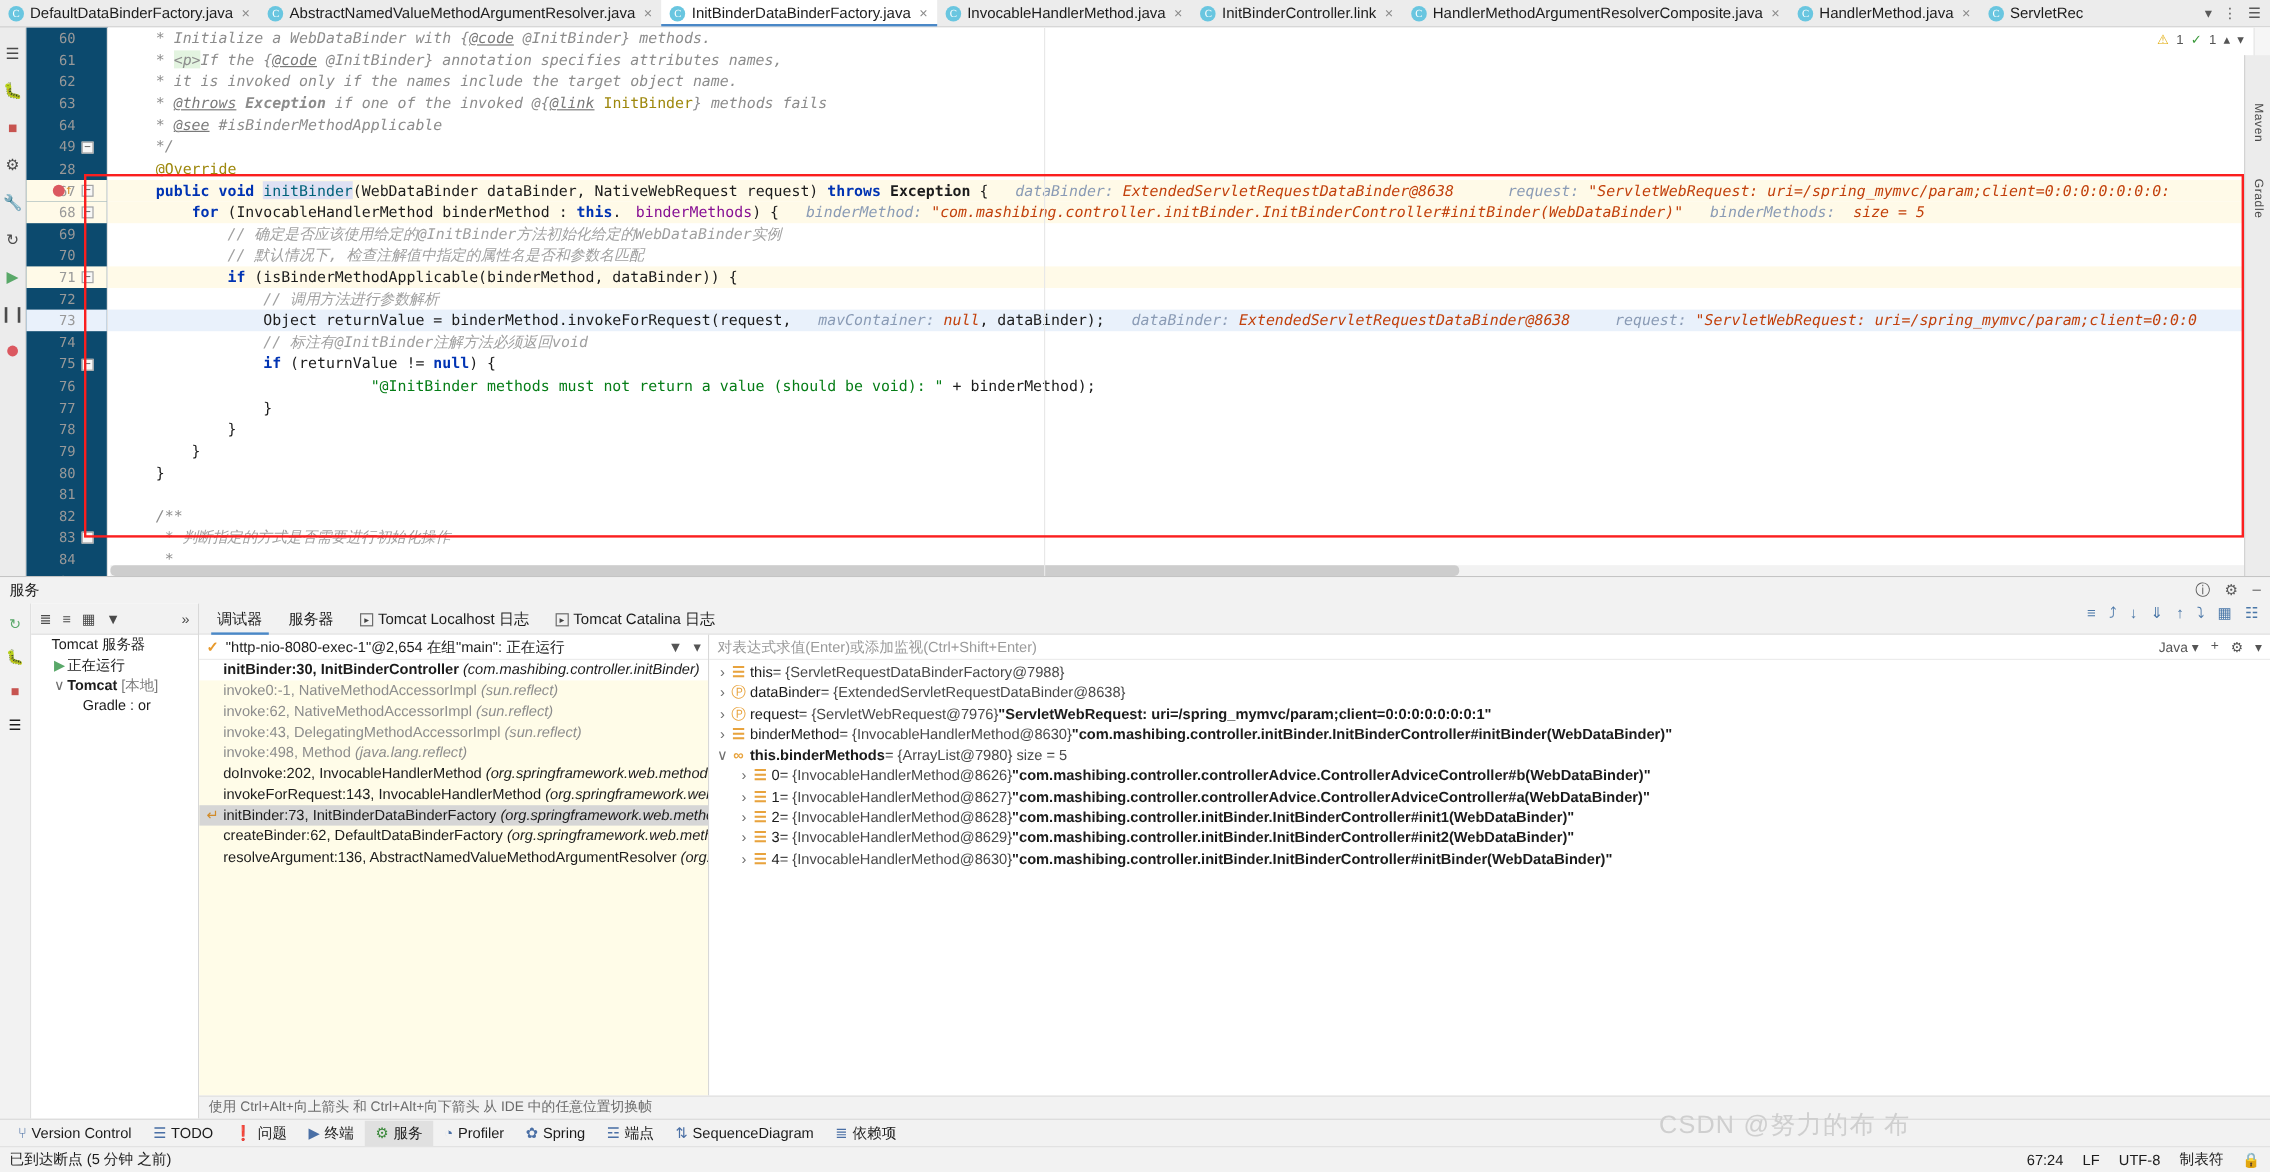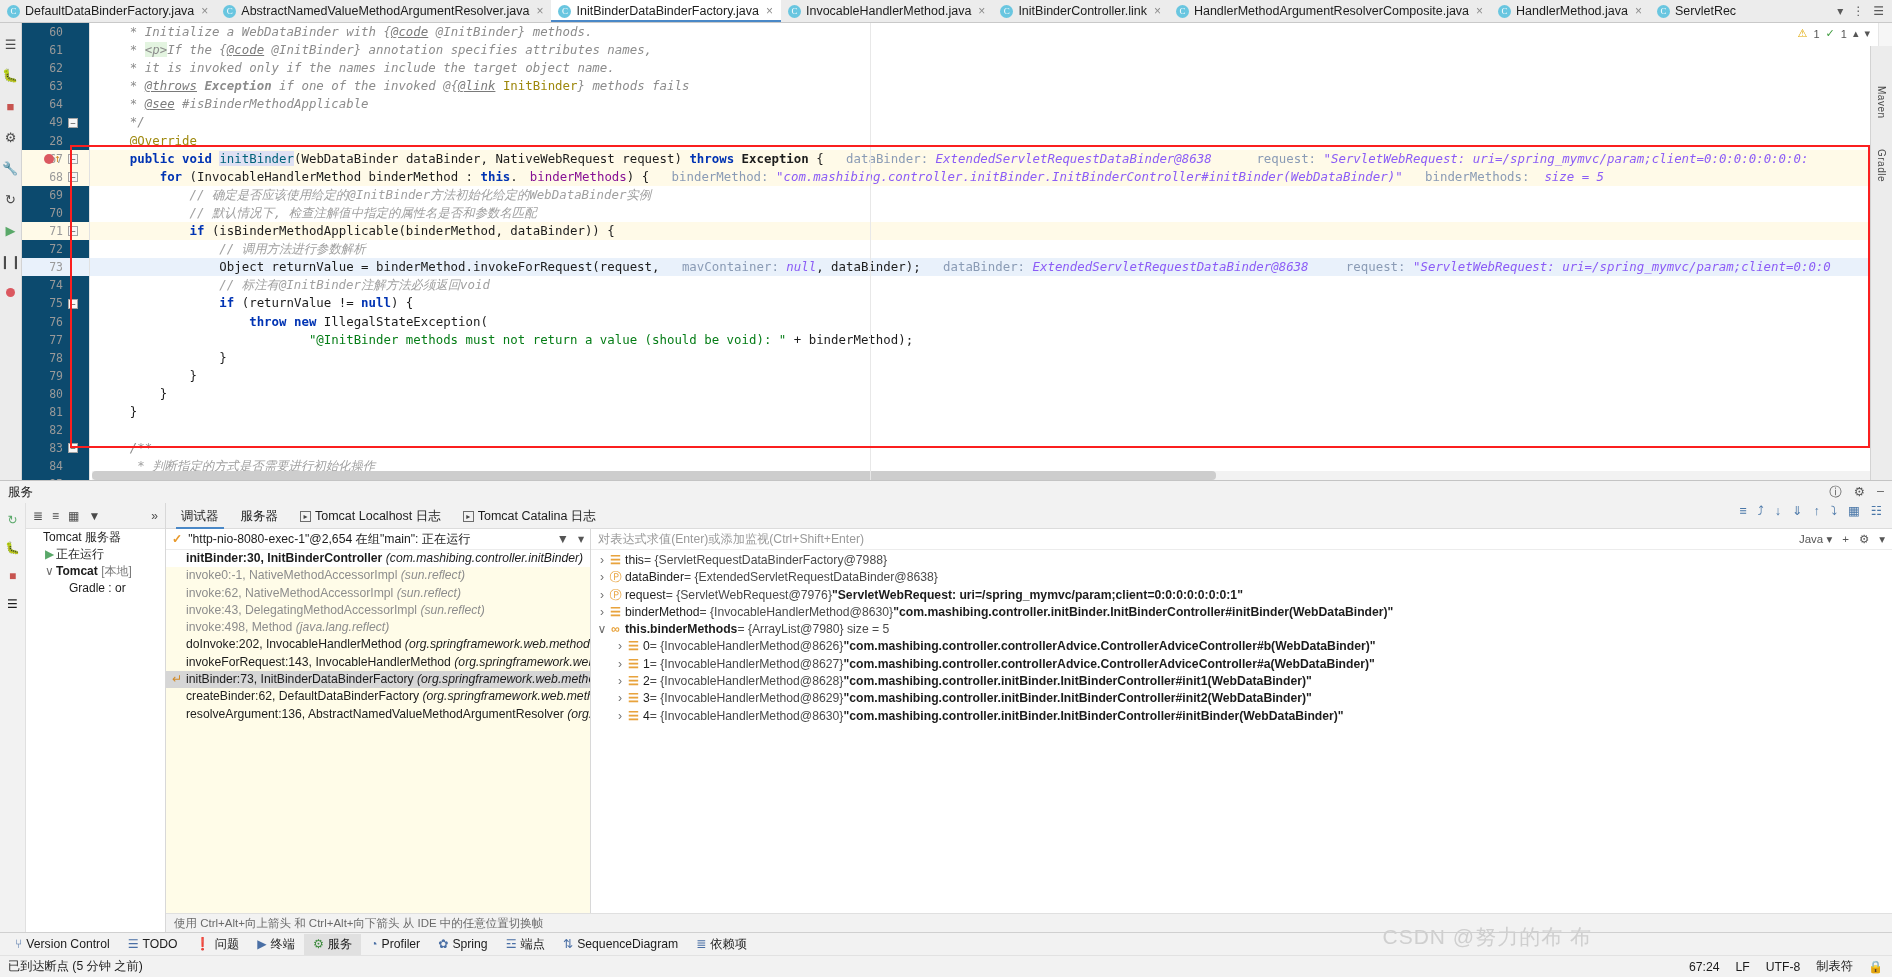--- a/index.html
+++ b/index.html
@@ -68,22 +68,22 @@
   .cmt  { color: #8c8c8c; font-style: italic; }
   .cmtc { color: #a0a0a0; font-style: italic; }
   .str  { color: #067d17; }
   .fld  { color: #871094; margin-left: 12px; }
   .mth  { color: #00627a; }
   .anno { color: #9e880d; }
   .tagh { background: #e3f4e0; }
   .lnk  { color: #7a7a7a; text-decoration: underline; font-style: italic; }
   .bold { font-weight: bold; }
   .hint { color: #9a9a9a; font-style: italic; }
-  .hintp{ color: #8a9bb5; }
-  .hintv{ color: #8b5cf6; font-style: italic; }
+  .hintp{ color: #8a9bb5; font-style: italic; }
+  .hintv{ color: #c2410c; font-style: italic; }
   .mname{ background: #dfe1f3; }
 
   .redbox {
     position: absolute; border: 2.5px solid #fb1f1f; pointer-events: none; z-index: 20;
   }
 
   
   .editor-rail {
     position: absolute; top: 0; right: 0; width: 14px; height: 100%;
     background: #f6f6f6; border-left: 1px solid #e6e6e6; z-index: 5;
@@ -322,21 +322,20 @@
           <div class="codeline">    <span class="anno">@Override</span></div>
           <div class="codeline hl-exec">    <span class="kw">public</span> <span class="kw">void</span> <span class="mname mth">initBinder</span>(WebDataBinder dataBinder, NativeWebRequest request) <span class="kw">throws</span> <span class="bold">Exception</span> {<span class="hint">   </span><span class="hintp">dataBinder:</span><span class="hintv"> ExtendedServletRequestDataBinder@8638</span><span class="hint">      </span><span class="hintp">request:</span><span class="hintv"> "ServletWebRequest: uri=/spring_mymvc/param;client=0:0:0:0:0:0:0:</span></div>
           <div class="codeline hl-exec">        <span class="kw">for</span> (InvocableHandlerMethod binderMethod : <span class="kw">this</span>.<span class="fld">binderMethods</span>) {<span class="hint">   </span><span class="hintp">binderMethod:</span><span class="hintv"> "com.mashibing.controller.initBinder.InitBinderController#initBinder(WebDataBinder)"</span><span class="hint">   </span><span class="hintp">binderMethods:</span><span class="hintv">  size = 5</span></div>
           <div class="codeline">            <span class="cmtc">// 确定是否应该使用给定的@InitBinder方法初始化给定的WebDataBinder实例</span></div>
           <div class="codeline">            <span class="cmtc">// 默认情况下, 检查注解值中指定的属性名是否和参数名匹配</span></div>
           <div class="codeline hl-exec">            <span class="kw">if</span> (isBinderMethodApplicable(binderMethod, dataBinder)) {</div>
           <div class="codeline">                <span class="cmtc">// 调用方法进行参数解析</span></div>
           <div class="codeline hl-cur">                Object returnValue = binderMethod.invokeForRequest(request, <span class="hint">  </span><span class="hintp">mavContainer:</span><span class="hintv"> null</span>, dataBinder);<span class="hint">   </span><span class="hintp">dataBinder:</span><span class="hintv"> ExtendedServletRequestDataBinder@8638</span><span class="hint">     </span><span class="hintp">request:</span><span class="hintv"> "ServletWebRequest: uri=/spring_mymvc/param;client=0:0:0</span></div>
           <div class="codeline">                <span class="cmtc">// 标注有@InitBinder注解方法必须返回void</span></div>
           <div class="codeline">                <span class="kw">if</span> (returnValue != <span class="kw">null</span>) {</div>
-          <div class="codeline">                    <span class="kw">throw</span> <span class="kw">new</span> IllegalStateException(</div>
           <div class="codeline">                            <span class="str">"@InitBinder methods must not return a value (should be void): "</span> + binderMethod);</div>
           <div class="codeline">                }</div>
           <div class="codeline">            }</div>
           <div class="codeline">        }</div>
           <div class="codeline">    }</div>
           <div class="codeline"></div>
           <div class="codeline">    <span class="cmt">/**</span></div>
           <div class="codeline">     <span class="cmtc">* 判断指定的方式是否需要进行初始化操作</span></div>
           <div class="codeline">     <span class="cmt">*</span></div>
           <div style="position: absolute; left: 780px; top: 0px; bottom: 0px; width: 1px; background: rgb(232, 232, 232); z-index: 1;"></div>

